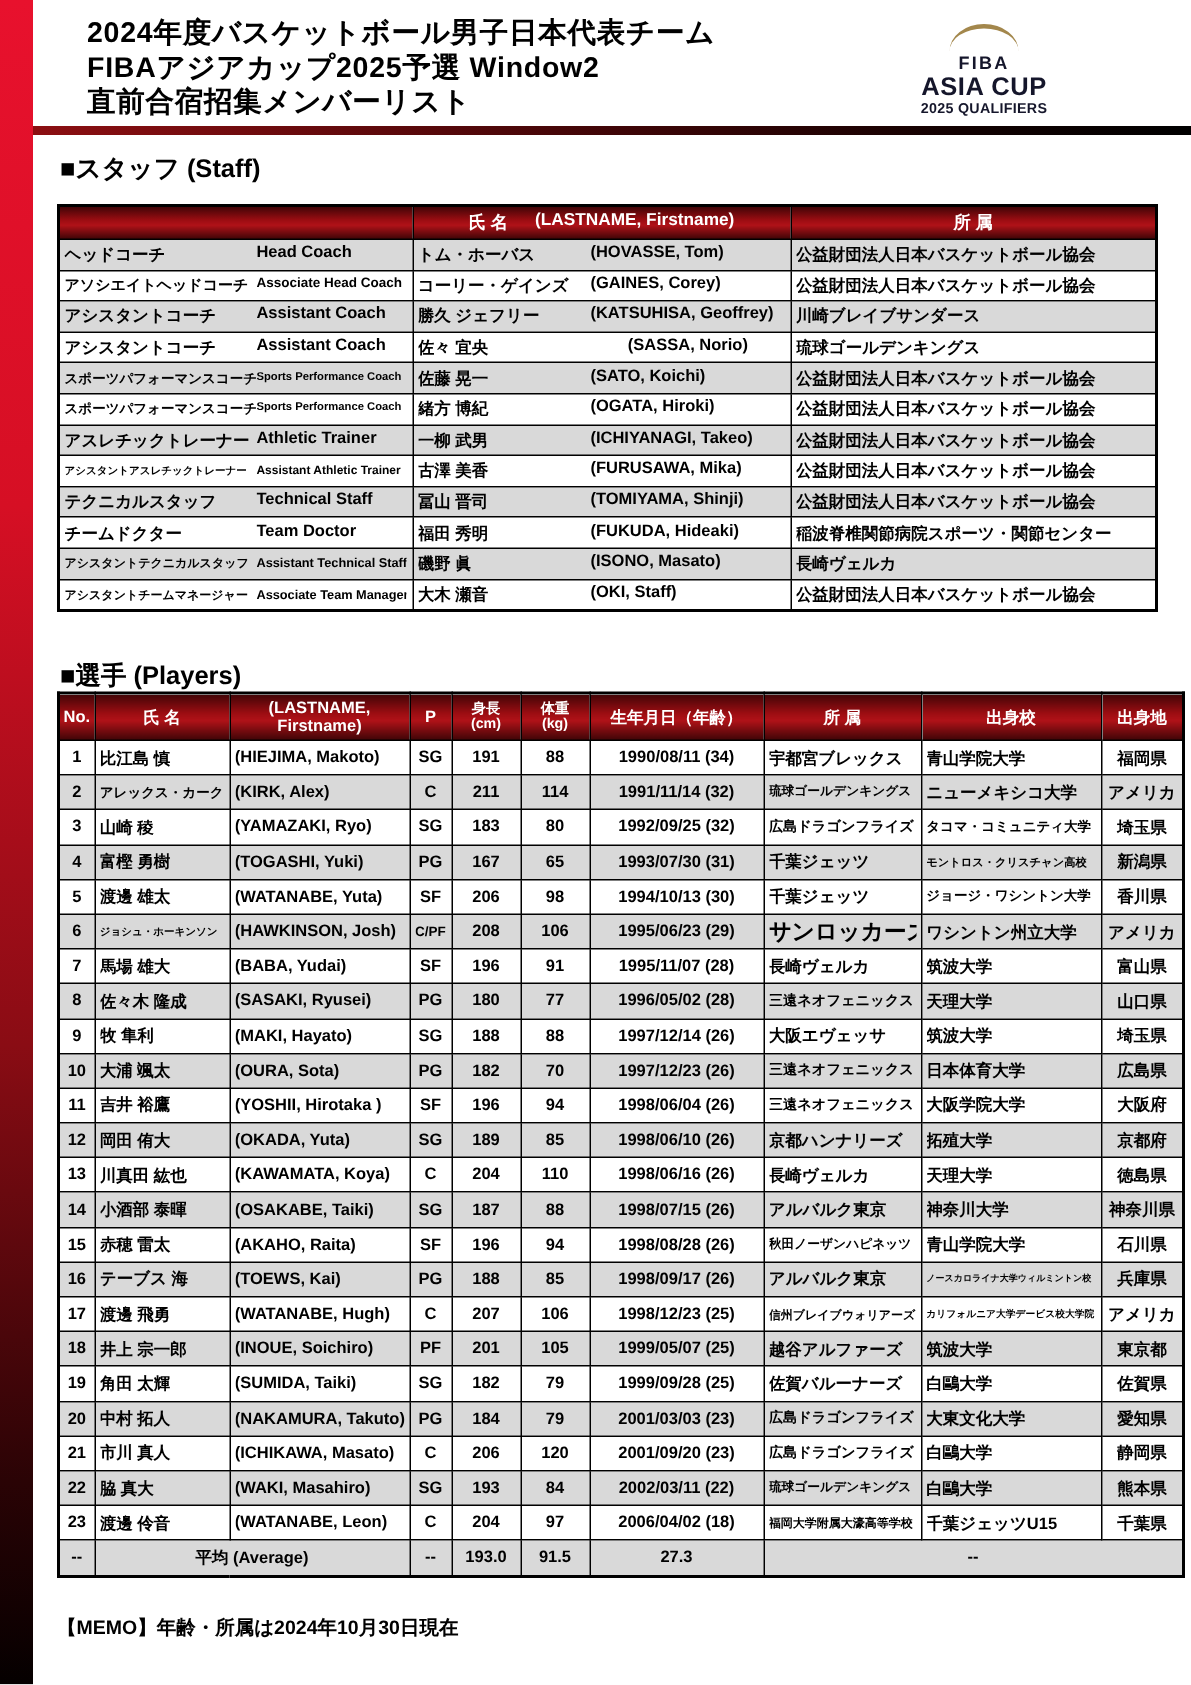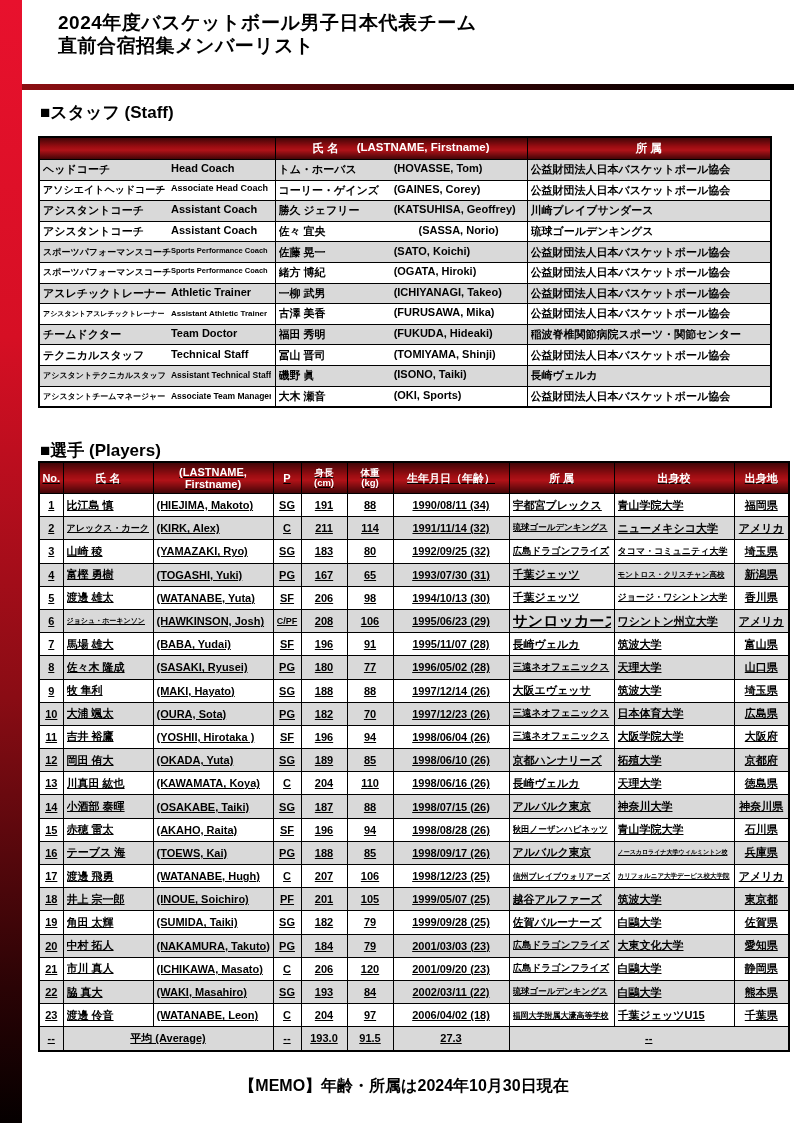--- a/index.html
+++ b/index.html
@@ -36,46 +36,53 @@
   .h-players{left:40px;top:439px;}
   
   table{border-collapse:collapse;table-layout:fixed;border:2px solid #000;}
   th,td{border:1px solid #000;padding:0 3px;overflow:hidden;}
   th{background:linear-gradient(180deg,#420507 0%,#9c0d12 42%,#b01218 58%,#420507 100%);
      color:#fff;font-weight:bold;}
   .staff-table{position:absolute;left:38px;top:136px;width:732px;}
   .staff-table th{height:21px;font-size:11.5px;}
   .staff-table td{height:19.6px;font-size:11px;font-weight:bold;}
   .staff-table tbody tr:nth-child(odd){background:#d9d9d9;}
-  .players-table{position:absolute;left:38px;top:461px;width:750px;text-decoration:underline;}
+  .players-table{position:absolute;left:38px;top:461px;width:750px;}
   .players-table th{height:30px;font-size:11px;padding:0 1px;}
   .players-table td{height:22.2px;font-size:11px;font-weight:bold;}
   .players-table tbody tr:nth-child(even){background:#d9d9d9;}
   .stack{line-height:10.5px;font-size:9.5px;}
   .cell{display:block;white-space:nowrap;overflow:hidden;}
   .split{display:flex;}
   .split>span{display:block;white-space:nowrap;overflow:hidden;}
   .al{text-align:left;}.ac{text-align:center;}
   .head-name-pair{display:flex;justify-content:center;gap:18px;white-space:nowrap;}
   
-  .memo{position:absolute;left:38px;top:1076px;width:732px;text-align:center;
-        font-size:16px;font-weight:bold;white-space:nowrap;}
+  .memo{position:absolute;left:38px;top:1076px;width:732px;text-align:left;
+        font-size:13px;font-weight:bold;white-space:nowrap;}
 </style>
 </head>
 <body>
 
 <div class="page">
 
   <div class="stripe"></div>
 
   <div class="titles">
     <div>2024年度バスケットボール男子日本代表チーム</div>
+    <div>FIBAアジアカップ2025予選 Window2</div>
     <div>直前合宿招集メンバーリスト</div>
   </div>
 
+  <div class="fiba">
+    <div class="arc"></div>
+    <div class="t1">FIBA</div>
+    <div class="t2">ASIA CUP</div>
+    <div class="t3">2025 QUALIFIERS</div>
+  </div>
 
 
   <div class="rule"></div>
 
   <div class="section-heading h-staff">■スタッフ (Staff)</div>
 
   <table class="staff-table">
     <colgroup>
         <col style="width:236px">
         <col style="width:252px">
@@ -226,79 +233,79 @@
               <span class="fitc" style="width: 53%;">(FURUSAWA, Mika)</span>
             </div>
           </td>
           <td class="al">
             <span class="cell fitc">公益財団法人日本バスケットボール協会</span>
           </td>
         </tr>
         <tr>
           <td class="al">
             <div class="split">
+              <span class="fitc" style="width: 56%;">テクニカルスタッフ</span>
+              <span class="fitc" style="width: 44%;">Technical Staff</span>
+            </div>
+          </td>
+          <td class="al">
+            <div class="split">
+              <span class="fitc" style="width: 47%;">冨山 晋司</span>
+              <span class="fitc" style="width: 53%;">(TOMIYAMA, Shinji)</span>
+            </div>
+          </td>
+          <td class="al">
+            <span class="cell fitc">公益財団法人日本バスケットボール協会</span>
+          </td>
+        </tr>
+        <tr>
+          <td class="al">
+            <div class="split">
               <span class="fitc" style="width: 56%;">チームドクター</span>
               <span class="fitc" style="width: 44%;">Team Doctor</span>
             </div>
           </td>
           <td class="al">
             <div class="split">
               <span class="fitc" style="width: 47%;">福田 秀明</span>
               <span class="fitc" style="width: 53%;">(FUKUDA, Hideaki)</span>
             </div>
           </td>
           <td class="al">
             <span class="cell fitc">稲波脊椎関節病院スポーツ・関節センター</span>
           </td>
         </tr>
         <tr>
           <td class="al">
             <div class="split">
-              <span class="fitc" style="width: 56%;">テクニカルスタッフ</span>
-              <span class="fitc" style="width: 44%;">Technical Staff</span>
-            </div>
-          </td>
-          <td class="al">
-            <div class="split">
-              <span class="fitc" style="width: 47%;">冨山 晋司</span>
-              <span class="fitc" style="width: 53%;">(TOMIYAMA, Shinji)</span>
-            </div>
-          </td>
-          <td class="al">
-            <span class="cell fitc">公益財団法人日本バスケットボール協会</span>
-          </td>
-        </tr>
-        <tr>
-          <td class="al">
-            <div class="split">
               <span class="fitc" style="width: 56%; font-size: 8px;">アシスタントテクニカルスタッフ</span>
               <span class="fitc" style="width: 44%; font-size: 8.5px;">Assistant Technical Staff</span>
             </div>
           </td>
           <td class="al">
             <div class="split">
               <span class="fitc" style="width: 47%;">磯野 眞</span>
-              <span class="fitc" style="width: 53%;">(ISONO, Taiki)</span>
+              <span class="fitc" style="width: 53%;">(ISONO, Masato)</span>
             </div>
           </td>
           <td class="al">
             <span class="cell fitc">長崎ヴェルカ</span>
           </td>
         </tr>
         <tr>
           <td class="al">
             <div class="split">
               <span class="fitc" style="width: 56%; font-size: 8px;">アシスタントチームマネージャー</span>
               <span class="fitc" style="width: 44%; font-size: 8.5px;">Associate Team Manager</span>
             </div>
           </td>
           <td class="al">
             <div class="split">
               <span class="fitc" style="width: 47%;">大木 瀬音</span>
-              <span class="fitc" style="width: 53%;">(OKI, Sports)</span>
+              <span class="fitc" style="width: 53%;">(OKI, Staff)</span>
             </div>
           </td>
           <td class="al">
             <span class="cell fitc">公益財団法人日本バスケットボール協会</span>
           </td>
         </tr>
       </tbody>
   </table>
 
   <div class="section-heading h-players">■選手 (Players)</div>

